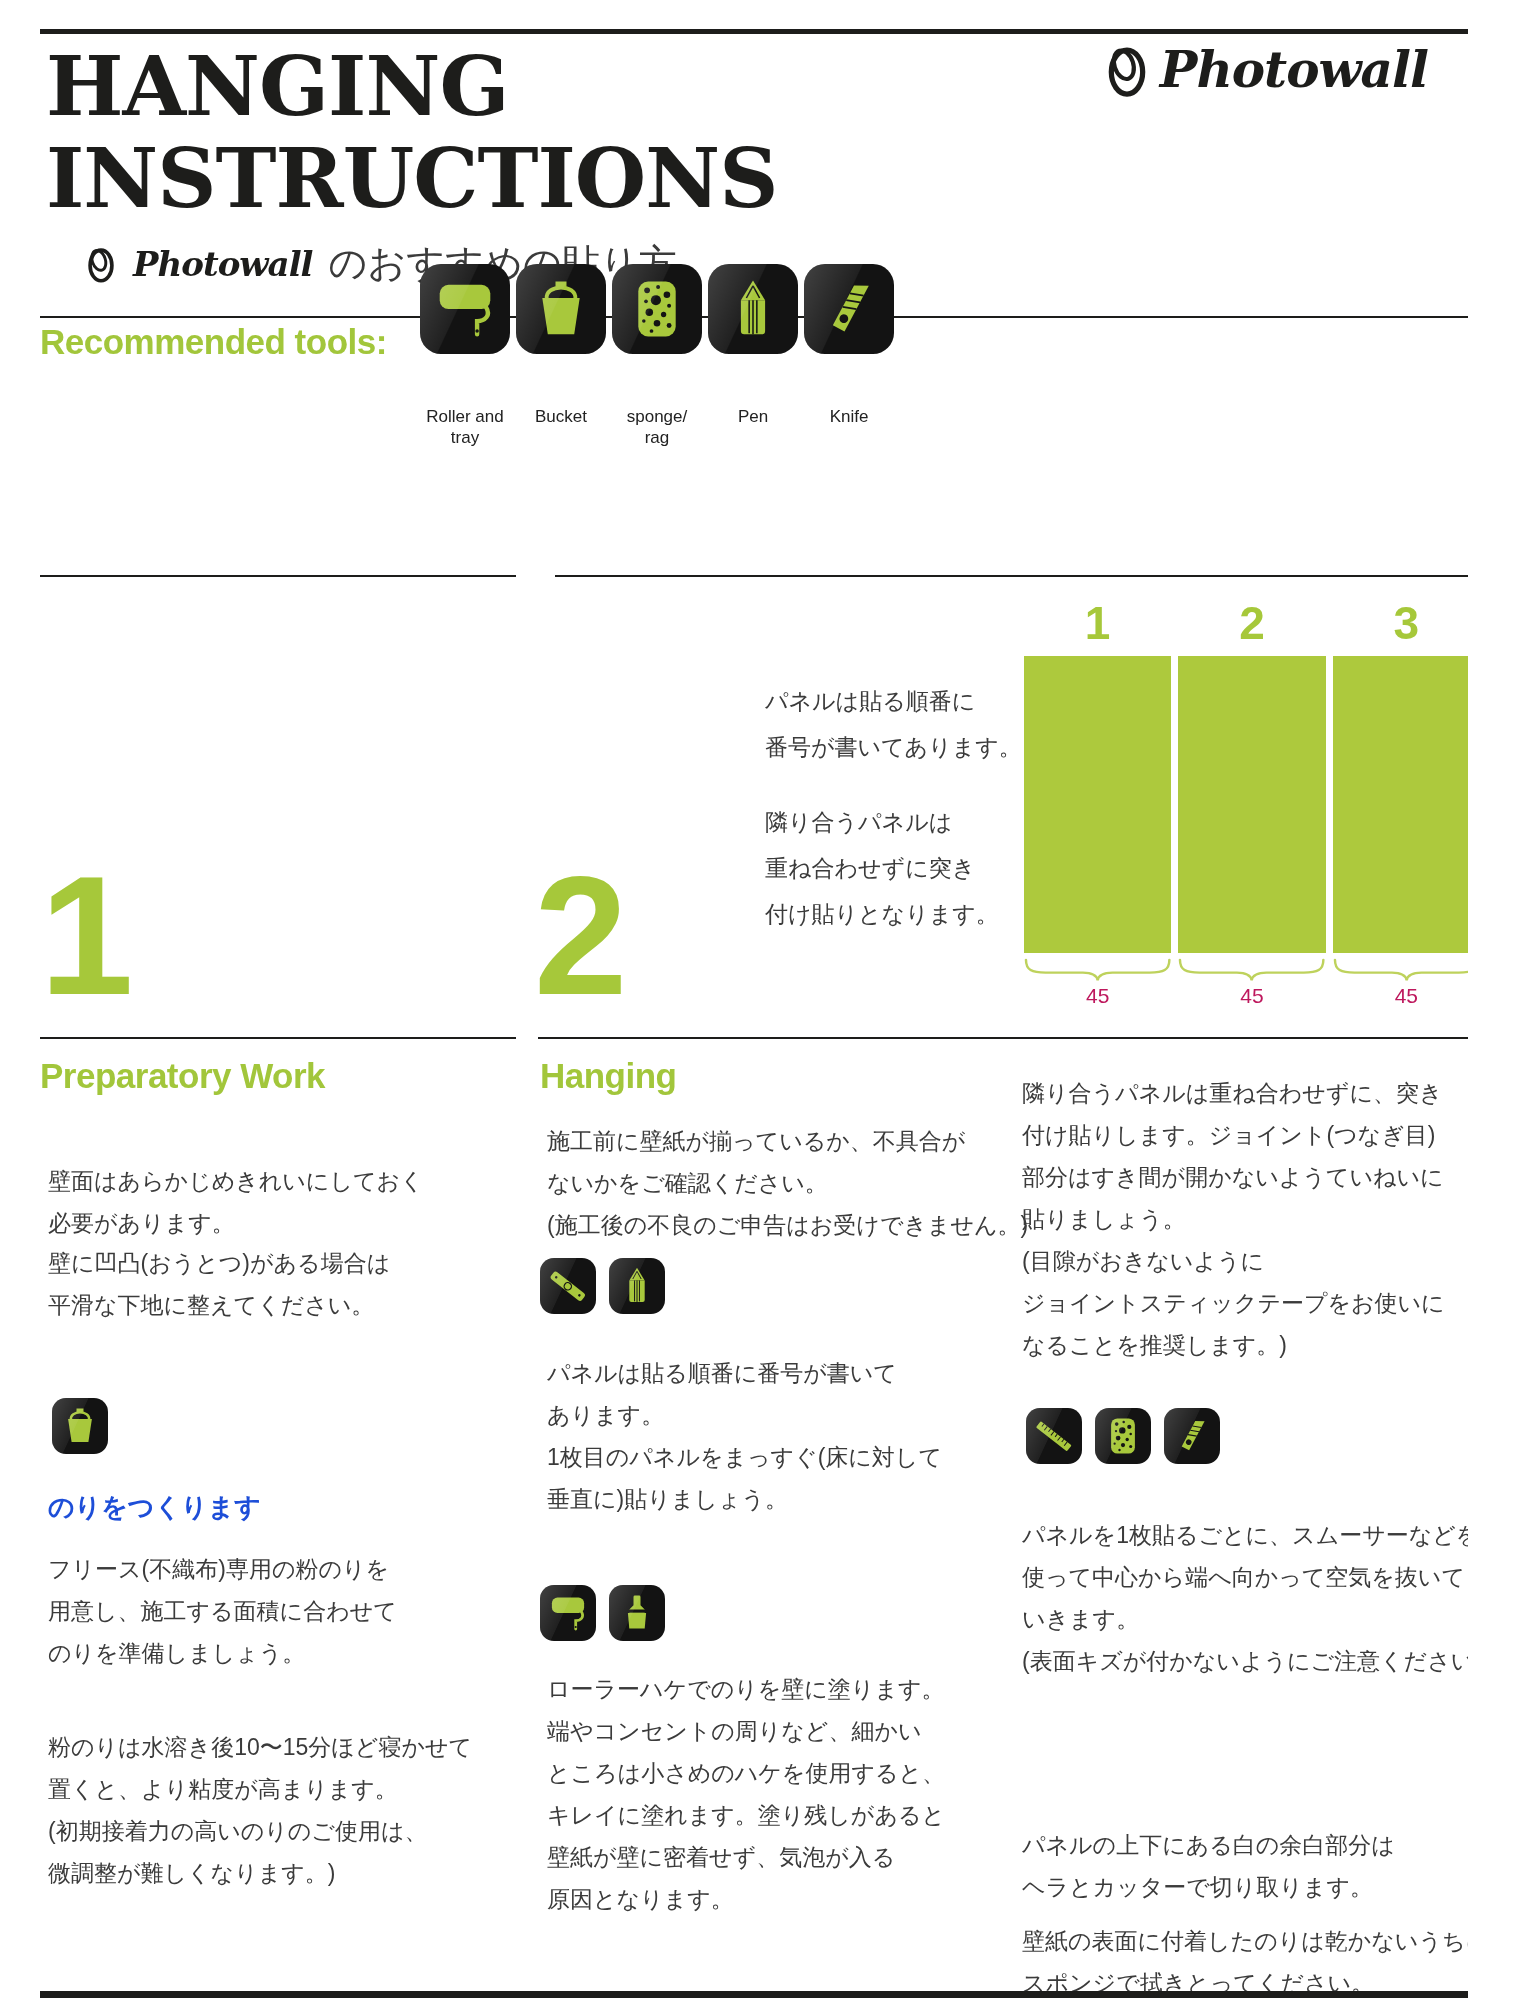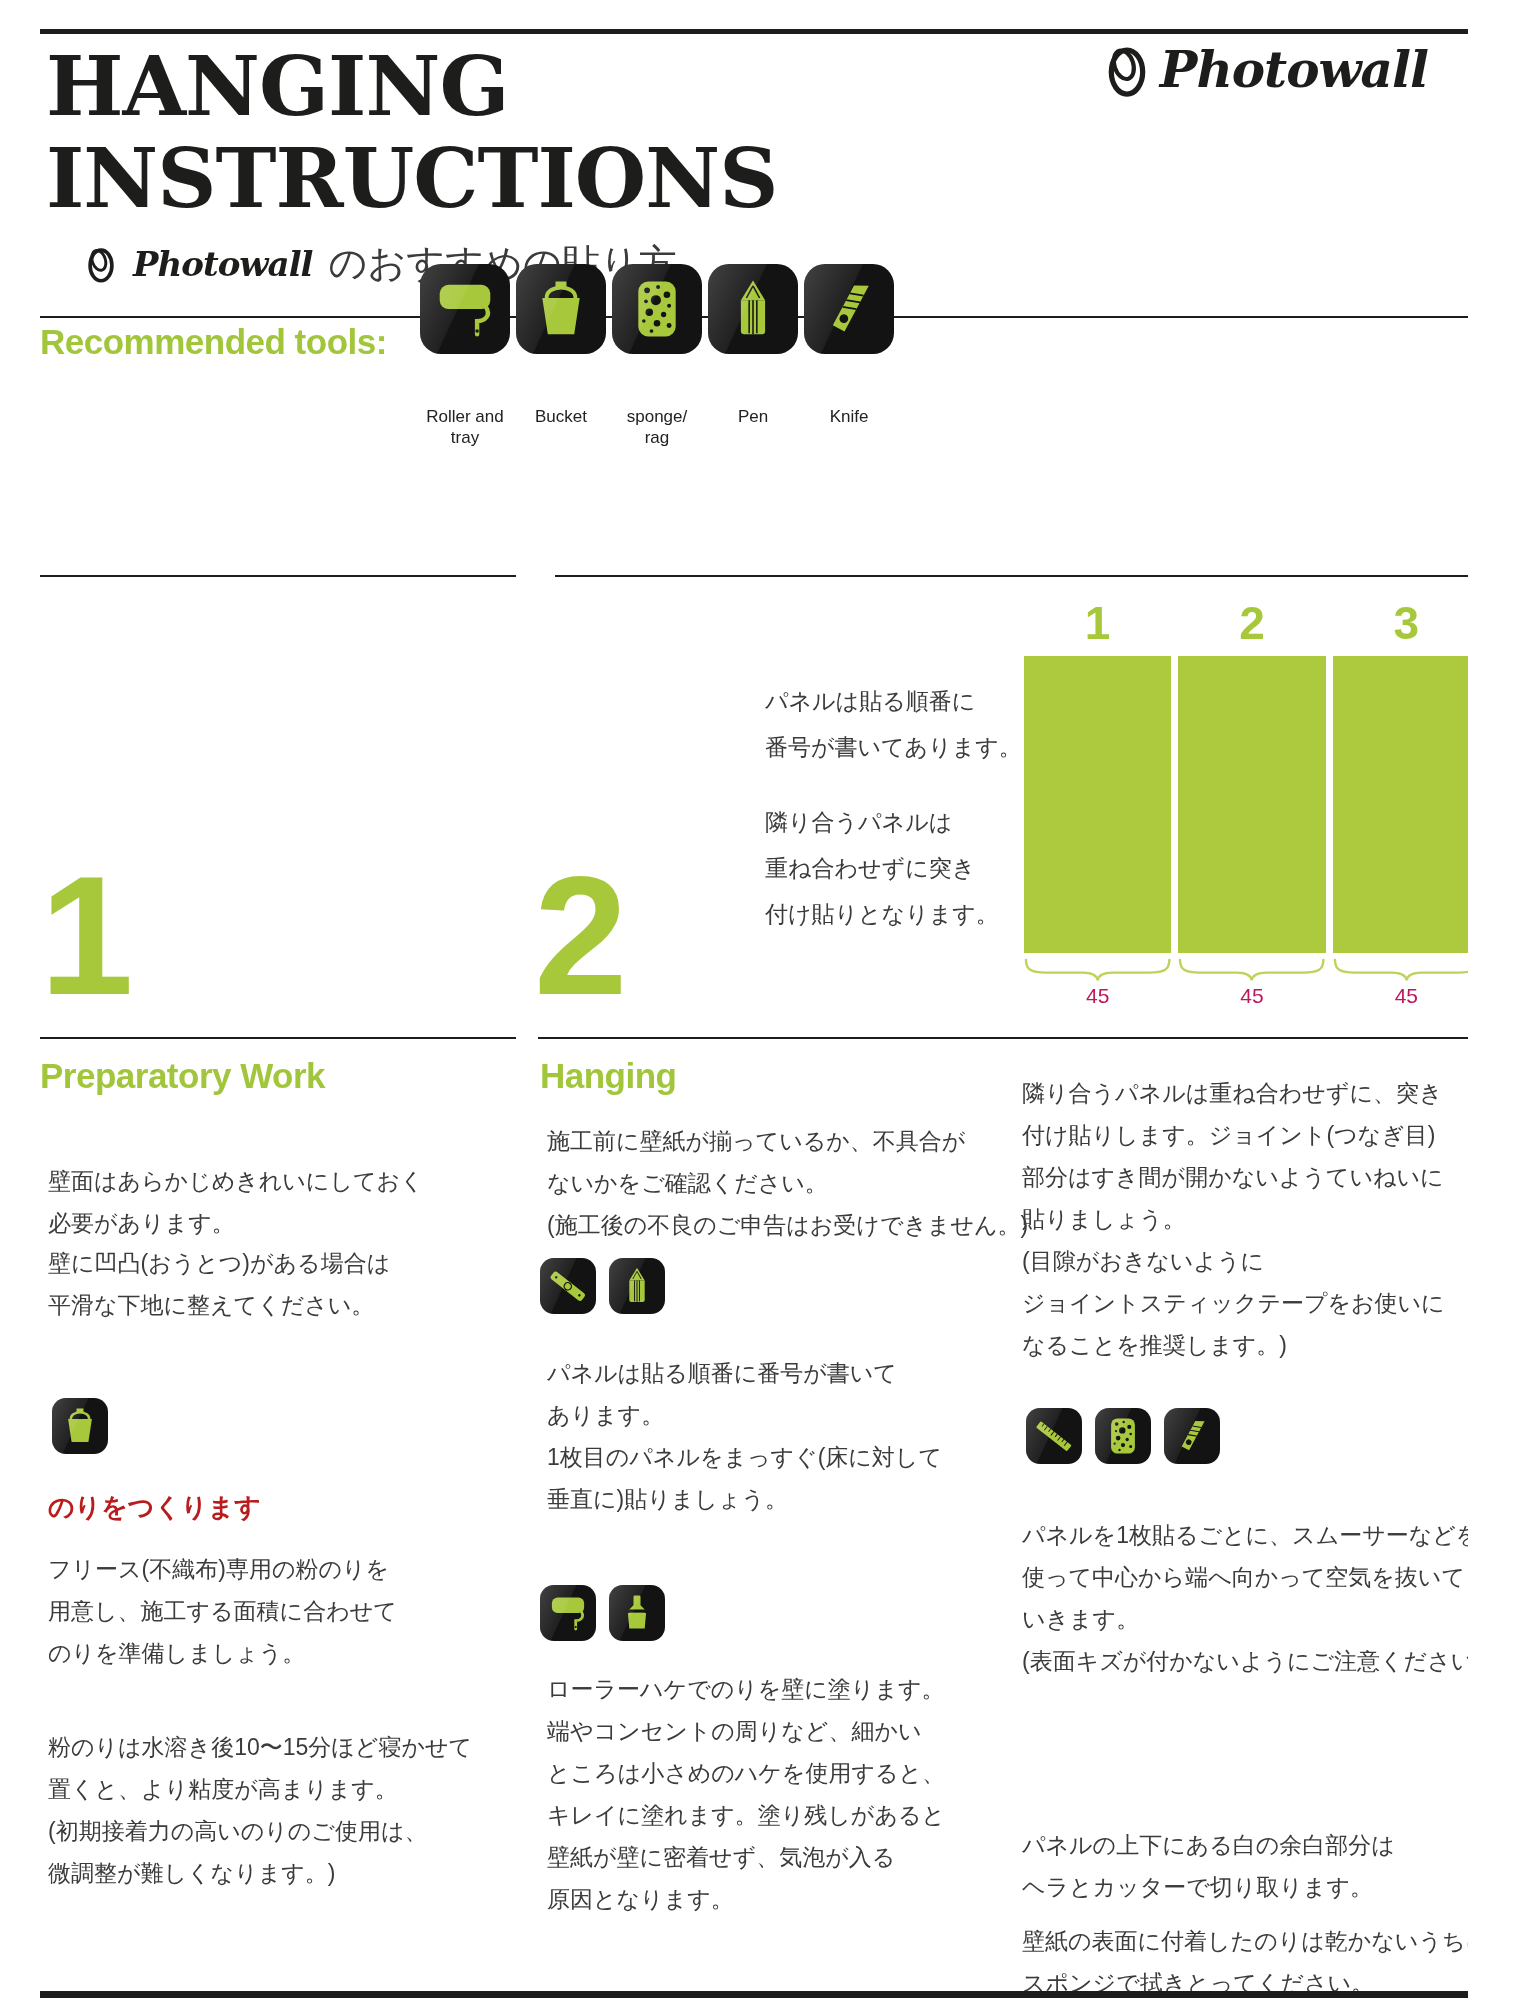--- a/index.html
+++ b/index.html
@@ -29,21 +29,21 @@
   .tile-lg{width:90px;height:90px;border-radius:21px;}
   .tile-sm{width:56px;height:56px;border-radius:14px;}
   .tile-lg svg{width:66px;height:66px;}
   .tile-sm svg{width:42px;height:42px;}
   .tool-label{margin-top:12px;width:120px;margin-left:-15px;margin-right:-15px;text-align:center;
               font-size:17px;line-height:21px;color:#222;white-space:pre-line;}
 
   .big-digit{position:absolute;font-size:168px;line-height:168px;font-weight:bold;color:#a6c83a;}
   .jp{position:absolute;font-size:23px;line-height:42px;color:#3b3b3b;white-space:pre;}
   .jp-note{line-height:46px;}
-  .jp-bold{font-weight:bold;color:#b91c1c;font-size:26px;}
+  .jp-bold{font-weight:bold;color:#1d4ed8;font-size:26px;}
 
   .panel-row{position:absolute;left:1024px;width:456px;display:flex;gap:7px;}
   .panel-row>*{flex:1;}
   .panel-num{font-size:46px;line-height:50px;font-weight:bold;color:#a6c83a;text-align:center;}
   .panel{height:297px;background:#adc93d;}
   .brace-svg{display:block;width:100%;height:24px;}
   .width-label{font-size:21px;color:#be185d;text-align:center;}
 
   .tile-group{position:absolute;display:flex;gap:13px;}
 </style>

